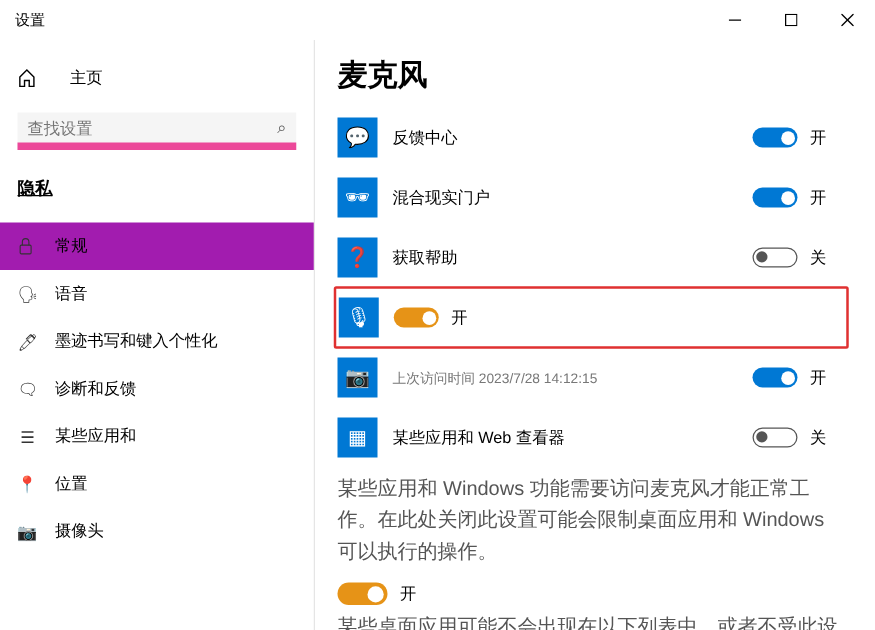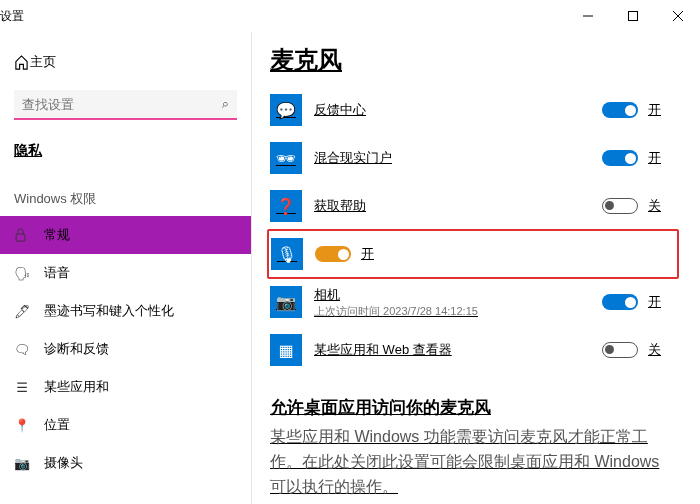--- a/index.html
+++ b/index.html
@@ -1,33 +1,33 @@
 <!DOCTYPE html>
 <html><head>
 <meta charset="utf-8">
 <style>
 * { margin: 0; padding: 0; box-sizing: border-box; font-family: "Microsoft YaHei", "Segoe UI", sans-serif; }
 body { width: 700px; height: 504px; background: #fff; overflow: hidden; color: #000; }
 .titlebar { display: flex; height: 32px; align-items: center; }
-.titlebar .title { font-size: 12px; }
+.titlebar .title { padding-left: 12px; font-size: 12px; }
 .titlebar .spacer { flex: 1; }
 .win-btn { width: 45px; height: 32px; display: flex; align-items: center; justify-content: center; font-size: 13px; color: #000; }
 .main { display: flex; height: calc(504px - 32px); }
 .sidebar { width: 252px; background: #fff; border-right: 1px solid #e5e5e5; padding-top: 12px; }
-.home-row { display: flex; align-items: center; height: 36px; padding-left: 14px; font-size: 13px; gap: 0; }
+.home-row { display: flex; align-items: center; height: 36px; padding-left: 14px; font-size: 13px; gap: 26px; }
 .home-row .icon { width: 16px; text-align: center; }
-.search { margin: 10px 14px 16px 14px; display: flex; align-items: center; border-bottom: 2px solid #ec4899; height: 30px; background: #f5f5f5; padding: 0 8px; }
+.search { margin: 10px 14px 16px 14px; display: flex; align-items: center; border-bottom: 6px solid #ec4899; height: 30px; background: #f5f5f5; padding: 0 8px; }
 .search input { flex: 1; border: none; outline: none; font-size: 13px; background: transparent; }
 .search .sicon { font-size: 13px; color: #555; }
 .section-title { font-size: 14px; font-weight: 600; padding: 6px 14px 18px 14px; text-decoration: underline; }
 .subhead { font-size: 13px; color: #555; padding: 12px 14px 8px 14px; }
 .nav-item { display: flex; align-items: center; height: 38px; padding-left: 14px; gap: 14px; font-size: 13px; cursor: pointer; }
 .nav-item.active { background: #a21caf; }
 .nav-item .icon { width: 16px; text-align: center; color: #333; }
-.content { flex: 1; padding: 12px 24px 0 18px; overflow: hidden; text-decoration: underline; }
+.content { flex: 1; padding: 12px 24px 0 18px; overflow: hidden; }
 h1.page { font-size: 24px; font-weight: 600; margin-bottom: 10px; }
 .app-row { display: flex; align-items: center; height: 48px; }
 .app-row.hl { border: 2px solid #e03030; border-radius: 2px; padding: 0 2px; margin: -1px -3px; height: 50px; }
 .app-icon { width: 34px; height: 34px; background: #0078d4; display: flex; align-items: center; justify-content: center; color: #fff; font-size: 16px; margin-right: 12px; flex-shrink: 0; }
 .app-icon.small { width: 32px; height: 32px; }
 .app-txt { flex: 1; min-width: 0; }
 .app-name { font-size: 13px; }
 .app-sub { font-size: 11px; color: #777; }
 .toggle-wrap { display: flex; align-items: center; gap: 10px; width: 74px; }
 .toggle { width: 36px; height: 16px; border-radius: 8px; position: relative; }
@@ -79,21 +79,20 @@
           </svg>
         </span>
       <span>主页</span>
     </div>
     <div class="search">
       <input placeholder="查找设置" style="">
       <span class="sicon">⌕</span>
     </div>
     <div class="section-title">隐私</div>
 
-    <div class="subhead">Windows 权限</div>
     <div class="nav-item active">
         <span class="icon">
           <svg width="13" height="14" viewBox="0 0 14 16">
             <rect x="2" y="7" width="10" height="8" rx="1" fill="none" stroke="#333"></rect>
             <path d="M4 7 V4 a3 3 0 0 1 6 0 V7" fill="none" stroke="#333"></path>
           </svg>
         </span>
         <span>常规</span>
       </div>
     <div class="nav-item">
@@ -167,21 +166,20 @@
           <div class="toggle-wrap">
             <div class="toggle on orange">
               <div class="knob"></div>
             </div>
             <span class="tstate">开</span>
           </div>
         </div>
         <div class="app-row">
           <div class="app-icon small">📷</div>
           <div class="app-txt">
-            <div class="app-name">相机</div>
             <div class="app-sub">上次访问时间 2023/7/28 14:12:15</div>
           </div>
           <div class="toggle-wrap">
             <div class="toggle on">
               <div class="knob"></div>
             </div>
             <span class="tstate">开</span>
           </div>
         </div>
         <div class="app-row">
@@ -191,21 +189,20 @@
           </div>
           <div class="toggle-wrap">
             <div class="toggle off">
               <div class="knob"></div>
             </div>
             <span class="tstate">关</span>
           </div>
         </div>
       </div>
 
-    <div class="sect-h">允许桌面应用访问你的麦克风</div>
     <div class="para">某些应用和 Windows 功能需要访问麦克风才能正常工作。在此处关闭此设置可能会限制桌面应用和 Windows 可以执行的操作。</div>
     <div class="big-toggle-row">
       <div class="big-toggle">
           <div class="knob"></div>
         </div>
       <span class="tstate">开</span>
     </div>
     <div class="para">
       <span>某些桌面应用可能不会出现在以下列表中，或者不受此设置影响。</span>
       <span class="link">了解</span><br>

